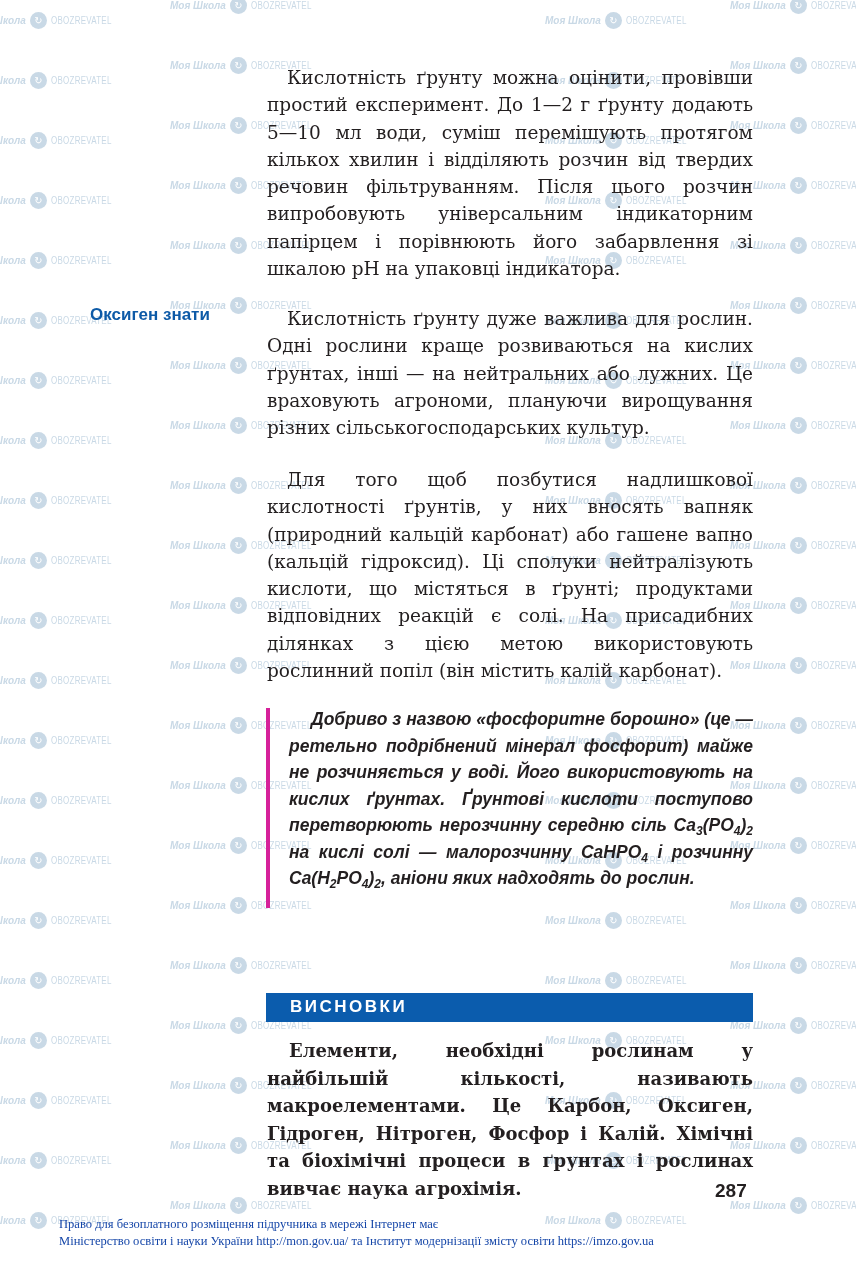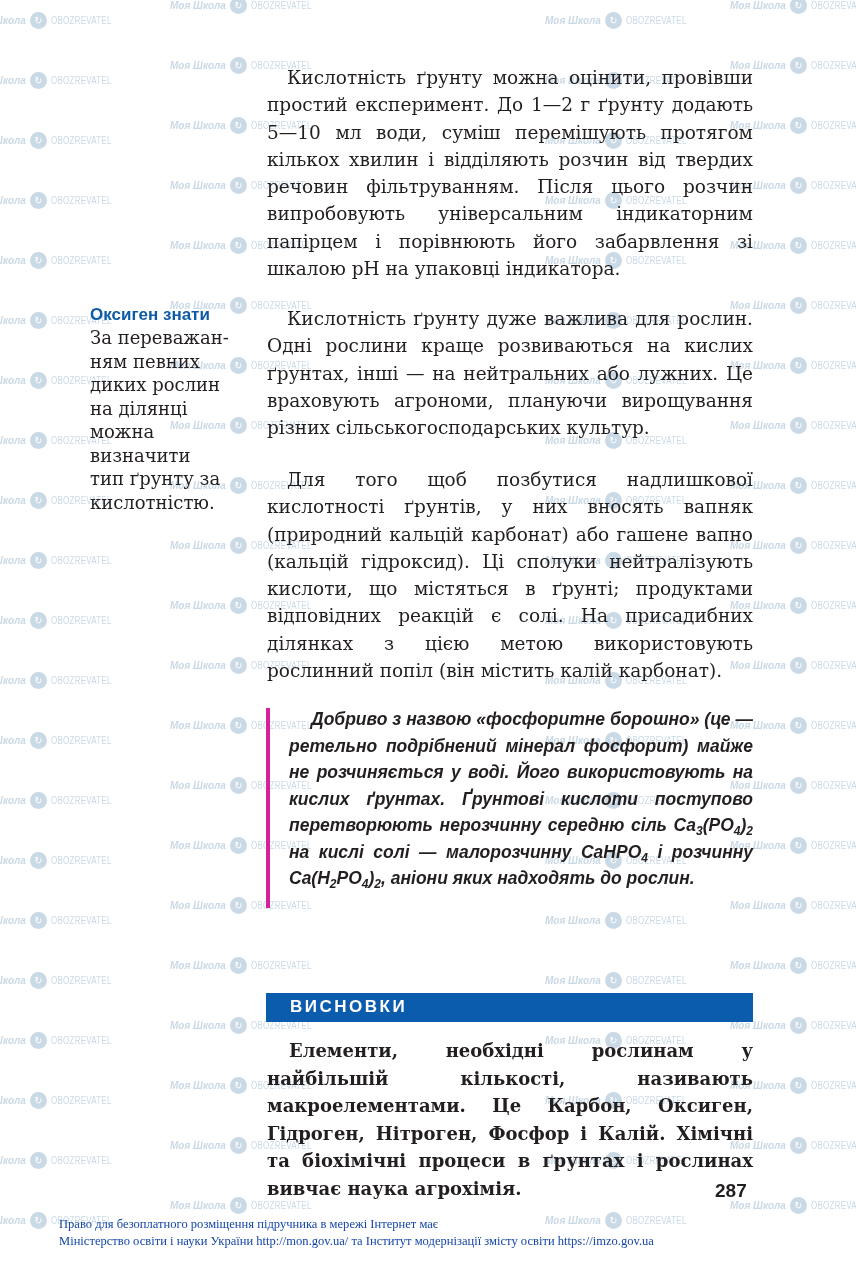--- a/index.html
+++ b/index.html
@@ -509,30 +509,20 @@
 </div>
 <div class="content main-col" id="p2">
   <p class="para">Кислотність ґрунту дуже важлива для рослин. Одні рослини краще розвиваються на кислих ґрунтах, інші — на нейтральних або лужних. Це враховують агрономи, плануючи вирощування різних сільськогосподарських культур.</p>
 </div>
 <div class="content main-col" id="p3">
   <p class="para">Для того щоб позбутися надлишкової кислотності ґрунтів, у них вносять вапняк (природний кальцій карбонат) або гашене вапно (кальцій гідроксид). Ці сполуки нейтралізують кислоти, що містяться в ґрунті; продуктами відповідних реакцій є солі. На присадибних ділянках з цією метою використовують рослинний попіл (він містить калій карбонат).</p>
 </div>
 
 <div class="content side-col">
   <p class="side-title">Оксиген знати</p>
-  <p class="side-text">
-    <span>За переважан-</span><br>
-    <span>ням певних</span><br>
-    <span>диких рослин</span><br>
-    <span>на ділянці</span><br>
-    <span>можна</span><br>
-    <span>визначити</span><br>
-    <span>тип ґрунту за</span><br>
-    <span>кислотністю.</span>
-  </p>
 </div>
 
 <div class="note-bar"></div>
 <p class="note"><span>Добриво з назвою «фосфоритне борошно» (це — ретельно подрібнений мінерал фосфорит) майже не розчиняється у воді. Його використовують на кислих ґрунтах. Ґрунтові кислоти поступово перетворюють нерозчинну середню сіль </span><span><span>Ca</span><sub>3</sub><span>(PO</span><sub>4</sub><span>)</span><sub>2</sub></span><span> на кислі солі — малорозчинну </span><span><span>CaHPO</span><sub>4</sub></span><span> і розчинну </span><span><span>Ca(H</span><sub>2</sub><span>PO</span><sub>4</sub><span>)</span><sub>2</sub></span><span>, аніони яких надходять до рослин.</span></p>
 
 <div class="conc-bar">
   <span class="conc-title">ВИСНОВКИ</span>
 </div>
 <p class="conc-text">Елементи, необхідні рослинам у найбільшій кількості, називають макроелементами. Це Карбон, Оксиген, Гідроген, Нітроген, Фосфор і Калій. Хімічні та біохімічні процеси в ґрунтах і рослинах вивчає наука агрохімія.</p>
 

